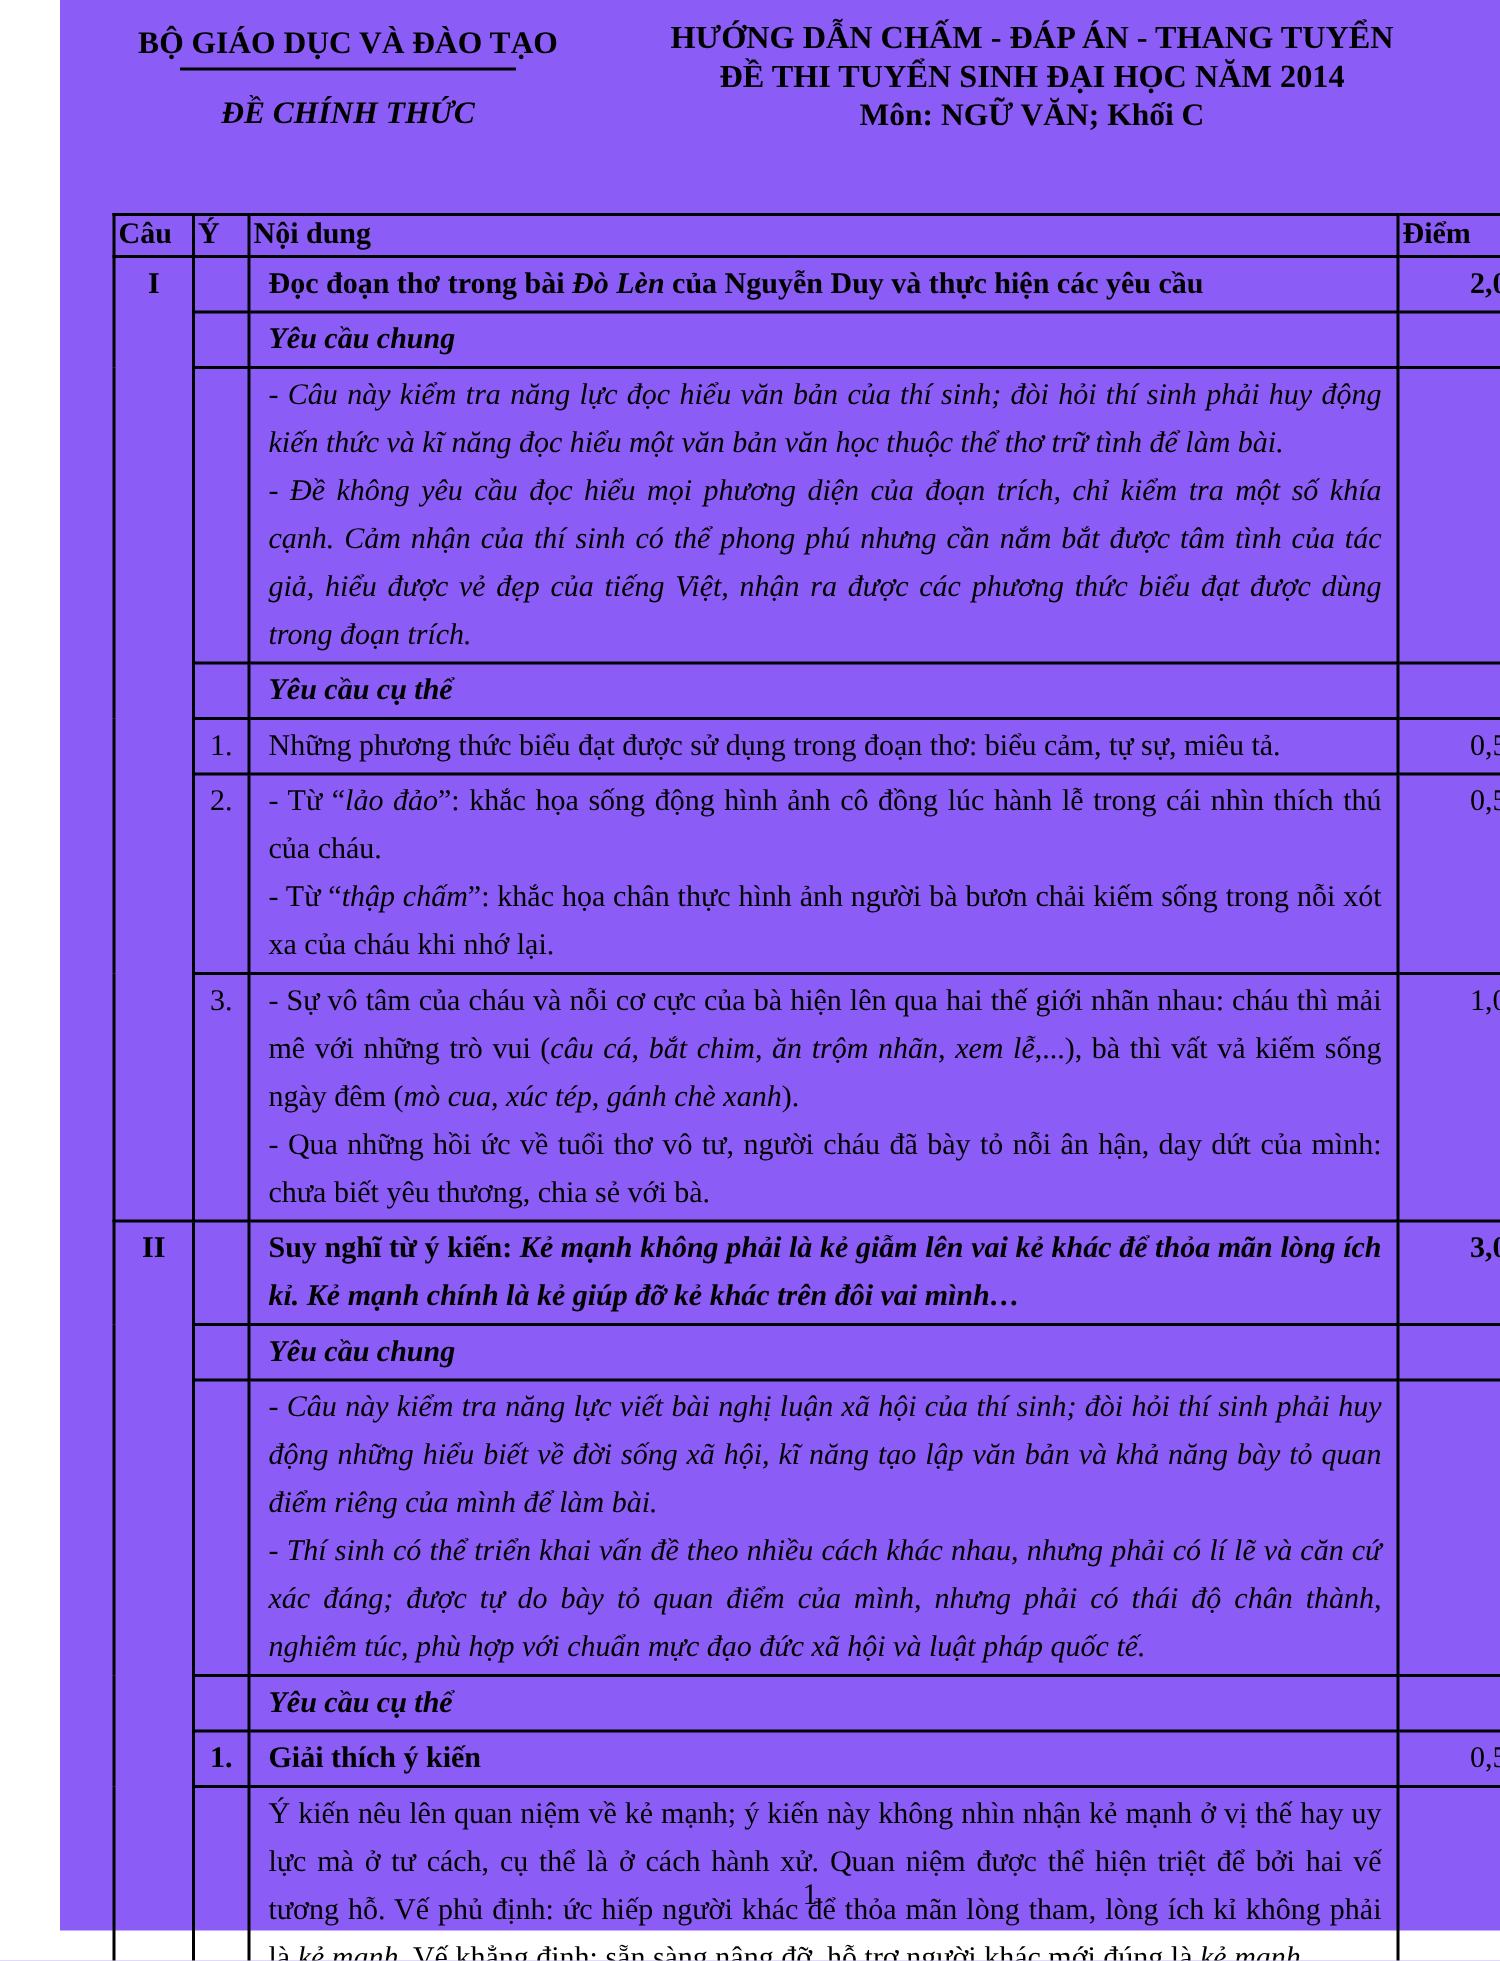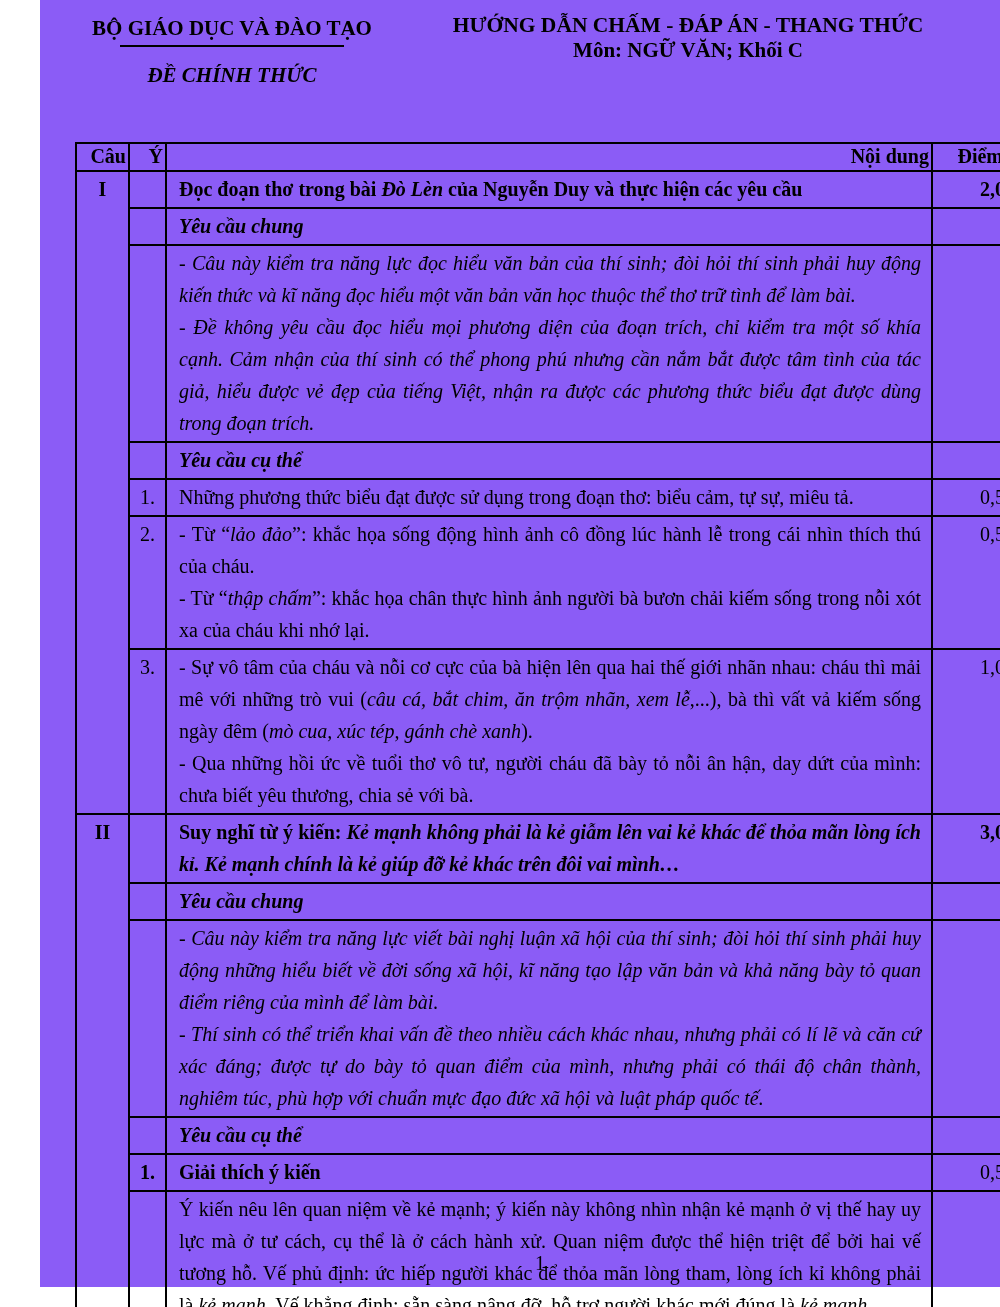--- a/index.html
+++ b/index.html
@@ -22,21 +22,21 @@
   .hr-line1, .hr-line2 { font-weight:bold; font-size:21.5px; line-height:26px; white-space:nowrap; }
   .hr-line3 { font-weight:bold; font-size:21px; line-height:25px; white-space:nowrap; }
   .hr-line4 { font-size:20px; line-height:25px; white-space:nowrap; }
 
   
   table.answer {
     position:absolute; left:35px; top:142px; width:932px;
     border-collapse:collapse; table-layout:fixed;
   }
   th, td { border:2px solid #000; vertical-align:top; }
-  thead th { font-size:20px; font-weight:bold; text-align:right; padding:1px 2px; height:28px; }
+  thead th { font-size:20px; font-weight:bold; text-align:left; padding:1px 2px; height:28px; }
   td { font-size:20px; line-height:32px; }
   td.c-cau  { text-align:center; font-weight:bold; padding-top:1px; }
   td.c-y    { text-align:center; padding-top:1px; }
   td.c-nd   { text-align:justify; padding:1px 10px 2px 12px; }
   td.c-diem { text-align:right; padding-top:1px; }
   p { margin:0; }
   .b  { font-weight:bold; }
   .i  { font-style:italic; }
   .bi { font-weight:bold; font-style:italic; }
 
@@ -62,21 +62,22 @@
 
 <div class="page">
 
   <div class="hdr-left">
     <div class="org">BỘ GIÁO DỤC VÀ ĐÀO TẠO</div>
     <div class="org-underline"></div>
     <div class="official">ĐỀ CHÍNH THỨC</div>
   </div>
 
   <div class="hdr-right">
-    <div class="hr-line1">HƯỚNG DẪN CHẤM - ĐÁP ÁN - THANG THỨC</div>
+    <div class="hr-line1">HƯỚNG DẪN CHẤM - ĐÁP ÁN - THANG TUYỂN</div>
+    <div class="hr-line2">ĐỀ THI TUYỂN SINH ĐẠI HỌC NĂM 2014</div>
     <div class="hr-line3">Môn: NGỮ VĂN; Khối C</div>
   </div>
 
   <table class="answer">
     <colgroup>
       <col style="width:53px">
         <col style="width:37px">
         <col>
         <col style="width:74px">
     </colgroup>

